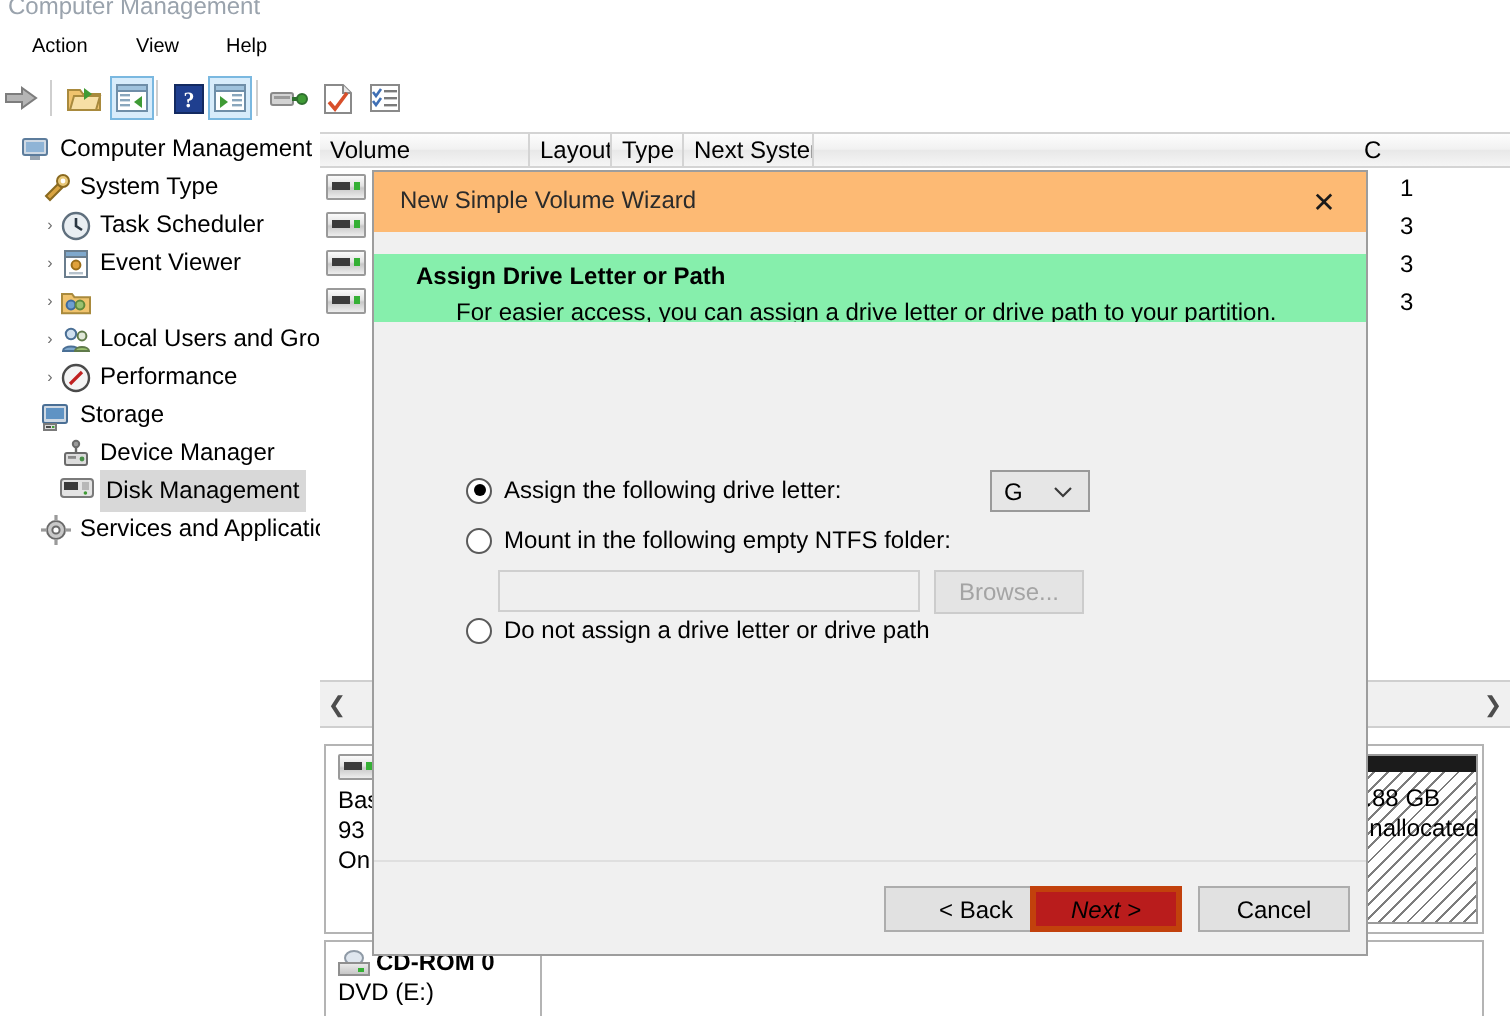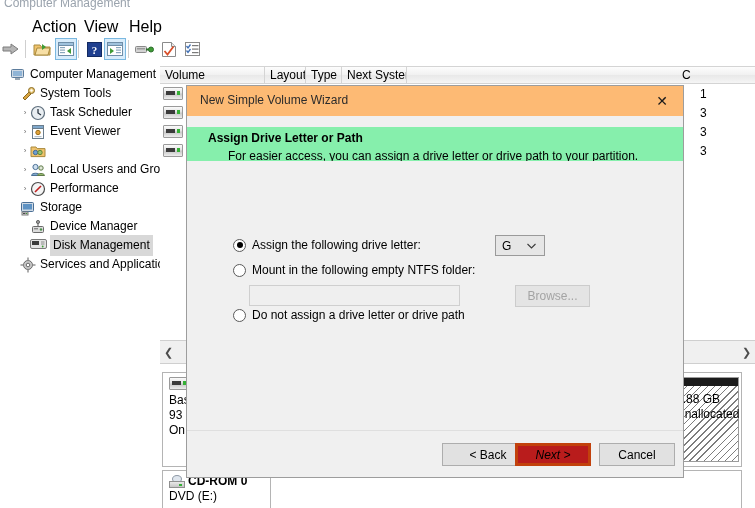--- a/index.html
+++ b/index.html
@@ -31,24 +31,23 @@
   }
 
   
   .menubar {
     position: absolute; left: 0; top: 14px;
     width: 755px; height: 22px;
     background: #ffffff;
   }
   .menu-item {
     position: absolute; top: 3px;
-    font-size: 16px; color: #000;
+    font-size: 10px; color: #000;
     padding: 1px 6px;
     cursor: default;
-    margin-left: 16px;
   }
 
   
   .toolbar {
     position: absolute; left: 0; top: 36px;
     width: 755px; height: 26px;
     background: #ffffff;
     border-bottom: 1px solid #dcdcdc;
   }
   .tb-btn {
@@ -365,21 +364,21 @@
     height: 23px;
     background: #e1e1e1;
     border: 1px solid #adadad;
     box-sizing: border-box;
     font-size: 12px;
     display: flex; align-items: center; justify-content: center;
     color: #000;
     cursor: default;
     font-family: "Liberation Sans", sans-serif;
   }
-  .btn.disabled { color: #a4a4a4; background: #e4e4e4; border-color: #cccccc; margin-left: 48px; }
+  .btn.disabled { color: #a4a4a4; background: #e4e4e4; border-color: #cccccc; }
   .btn.default {
     border: 3px solid #c2410c;
     background: #b91c1c;
     font-style: italic;
   }
 
   
   svg { display: block; }
 </style>
 </head>
@@ -490,21 +489,21 @@
 
     <div class="tree-row" style="padding-left:10px;">
       <span class="chev"></span>
       <span class="ticon">
         <svg width="16" height="16" viewBox="0 0 16 16">
           <path d="M3 12 l6 -6 2 2 -6 6 z" fill="#d9a441" stroke="#8a6a20"></path>
           <circle cx="11.5" cy="4.5" r="3" fill="#e8c878" stroke="#8a6a20"></circle>
           <circle cx="11.5" cy="4.5" r="1.2" fill="#ffffff"></circle>
         </svg>
       </span>
-      <span class="tlabel">System Tools</span>
+      <span class="tlabel">System Type</span>
     </div>
 
     <div class="tree-row" style="padding-left:20px;">
       <span class="chev">›</span>
       <span class="ticon">
         <svg width="16" height="16" viewBox="0 0 16 16">
           <circle cx="8" cy="8" r="6.5" fill="#e9eef2" stroke="#5f6f7d" stroke-width="1.2"></circle>
           <path d="M8 4 V8 l3 2" stroke="#2b3742" stroke-width="1.3" fill="none"></path>
         </svg>
       </span>

